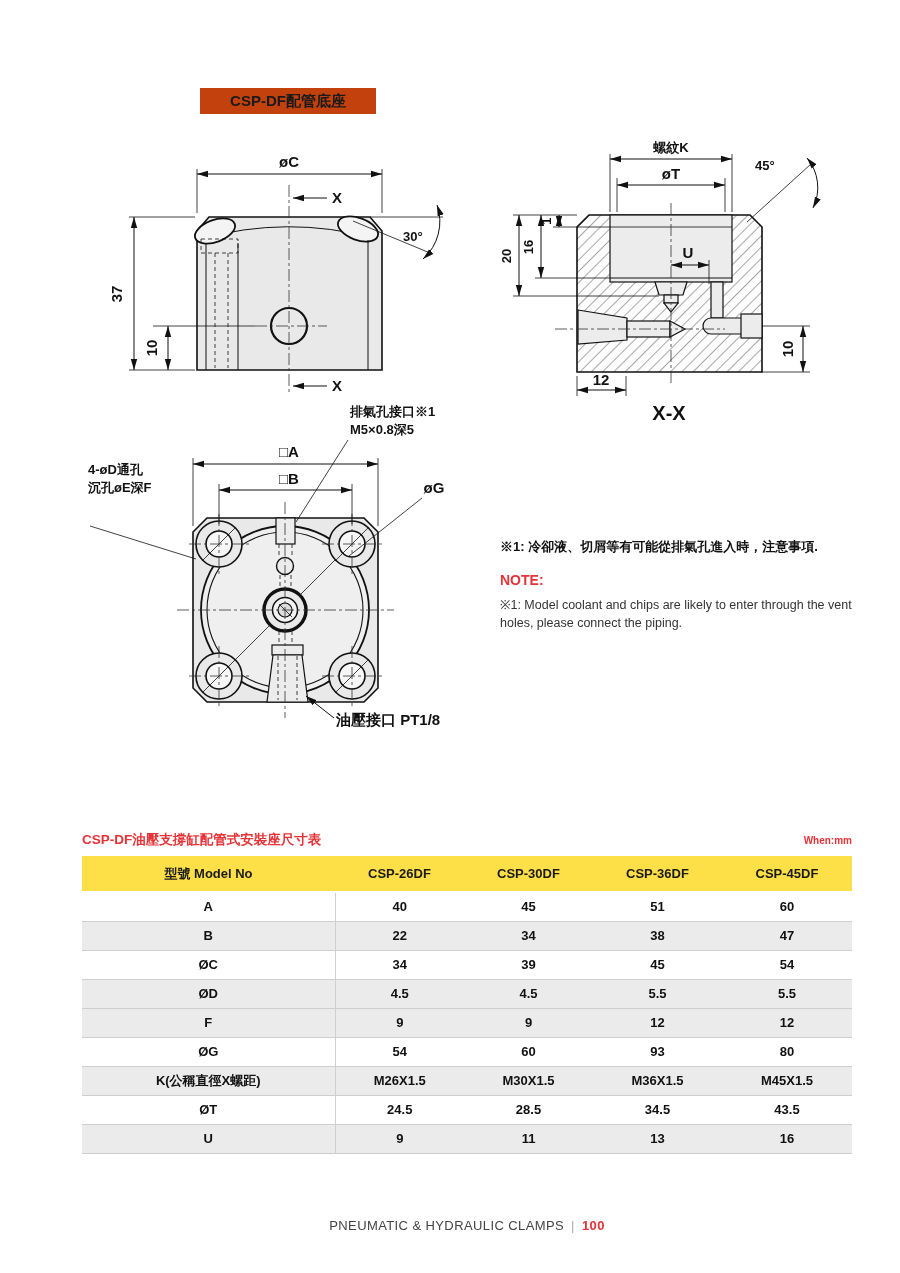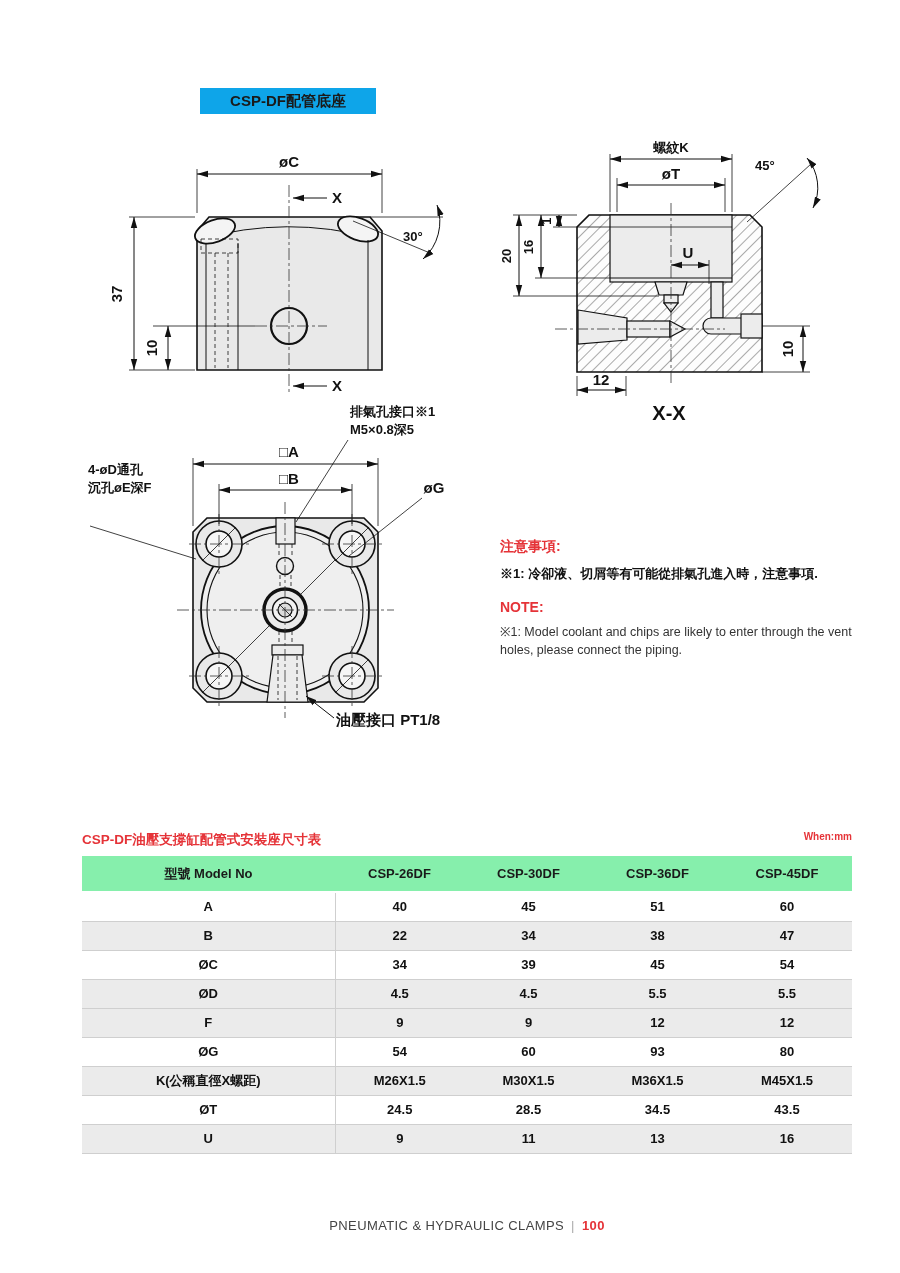--- a/index.html
+++ b/index.html
@@ -4,21 +4,21 @@
 <style>
   * { margin:0; padding:0; box-sizing:border-box; }
   body { background:#fff; }
   .page {
     position:relative; width:900px; height:1273px; background:#ffffff;
     font-family:"Liberation Sans", sans-serif; color:#111; overflow:hidden;
   }
   
   .title-box {
     position:absolute; left:200px; top:88px; width:176px; height:26px;
-    background:#0ea5e9; display:flex; align-items:center; justify-content:center;
+    background:#c2410c; display:flex; align-items:center; justify-content:center;
     font-size:15px; font-weight:bold; color:#1a1a1a;
   }
   
   svg { position:absolute; overflow:visible; }
   #svg-side   { left:105px; top:147px; }
   #svg-section{ left:495px; top:128px; }
   #svg-front  { left:82px;  top:398px; }
   .outline { fill:#e9e9e9; stroke:#111; stroke-width:1.6; }
   .thin    { fill:none; stroke:#111; stroke-width:1; }
   .thin2   { fill:none; stroke:#111; stroke-width:0.8; }
@@ -31,30 +31,30 @@
   text.dimlab-s { font-size:13px; font-weight:bold; fill:#111; }
   text.caption { font-size:20px; font-weight:bold; fill:#111; }
   
   .notes { position:absolute; left:500px; top:538px; width:360px; }
   .note-title { color:#e53338; font-size:14px; font-weight:bold; margin-bottom:9px; }
   .note-zh-body { font-size:13px; font-weight:bold; color:#111; margin-bottom:16px; }
   .note-en-body { font-size:12.5px; color:#333; line-height:1.4; }
   
   .tbl-caption-row {
     position:absolute; left:82px; top:831px; width:770px;
-    display:flex; justify-content:space-between; align-items:flex-start;
+    display:flex; justify-content:space-between; align-items:center;
   }
   .tbl-title { color:#e53338; font-size:13.5px; font-weight:bold; }
   .tbl-unit  { color:#e53338; font-size:10px; font-weight:bold; }
   table.spec {
     position:absolute; left:82px; top:856px; width:770px;
     border-collapse:collapse; table-layout:fixed; font-size:13px;
   }
   table.spec thead th {
-    background:#86efac; height:36px; font-weight:bold; color:#1a1a1a;
+    background:#fde047; height:36px; font-weight:bold; color:#1a1a1a;
     text-align:center; vertical-align:middle; border-bottom:2px solid #fff;
   }
   table.spec tbody th, table.spec tbody td {
     height:29px; text-align:center; vertical-align:middle; font-weight:bold;
     border-bottom:1px solid #cfcfcf; background:#fff;
   }
   table.spec tbody th { border-right:1px solid #cfcfcf; }
   table.spec tbody tr.alt th, table.spec tbody tr.alt td { background:#ebebeb; }
   
   .footer {
@@ -301,21 +301,20 @@
       <text class="dimlab-s" x="268" y="36" text-anchor="start">M5×0.8深5</text>
       <line class="thin2" x1="266" y1="42" x2="214" y2="124"></line>
     </g>
     <g>
       <line class="dim" x1="252" y1="320" x2="224" y2="298" marker-end="url(#arr3)"></line>
       <text class="dimlab" x="254" y="327" text-anchor="start">油壓接口 PT1/8</text>
     </g>
   </svg>
 
   <div class="notes">
-    <div class="note-title">注意事項:</div>
     <div class="note-zh-body">※1: 冷卻液、切屑等有可能從排氣孔進入時，注意事項.</div>
     <div class="note-title">NOTE:</div>
     <div class="note-en-body">※1: Model coolant and chips are likely to enter through the vent holes, please connect the piping.</div>
   </div>
 
   <div class="tbl-caption-row">
     <span class="tbl-title">CSP-DF油壓支撐缸配管式安裝座尺寸表</span>
     <span class="tbl-unit">When:mm</span>
   </div>
   <table class="spec">

